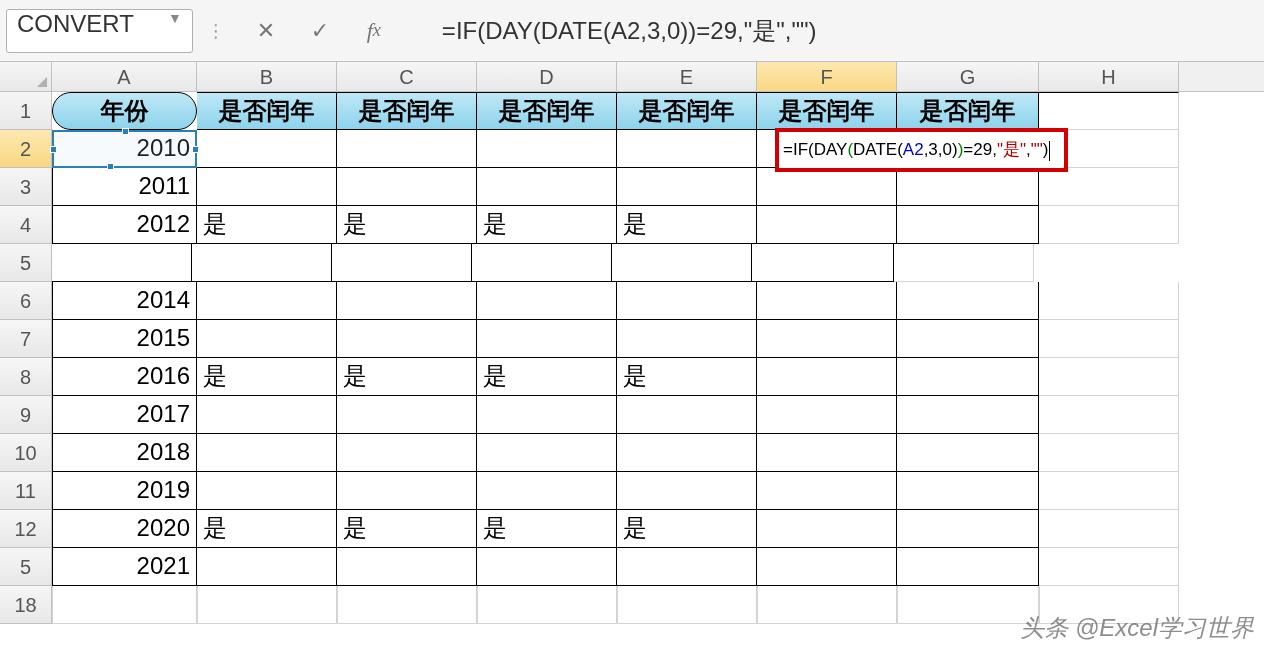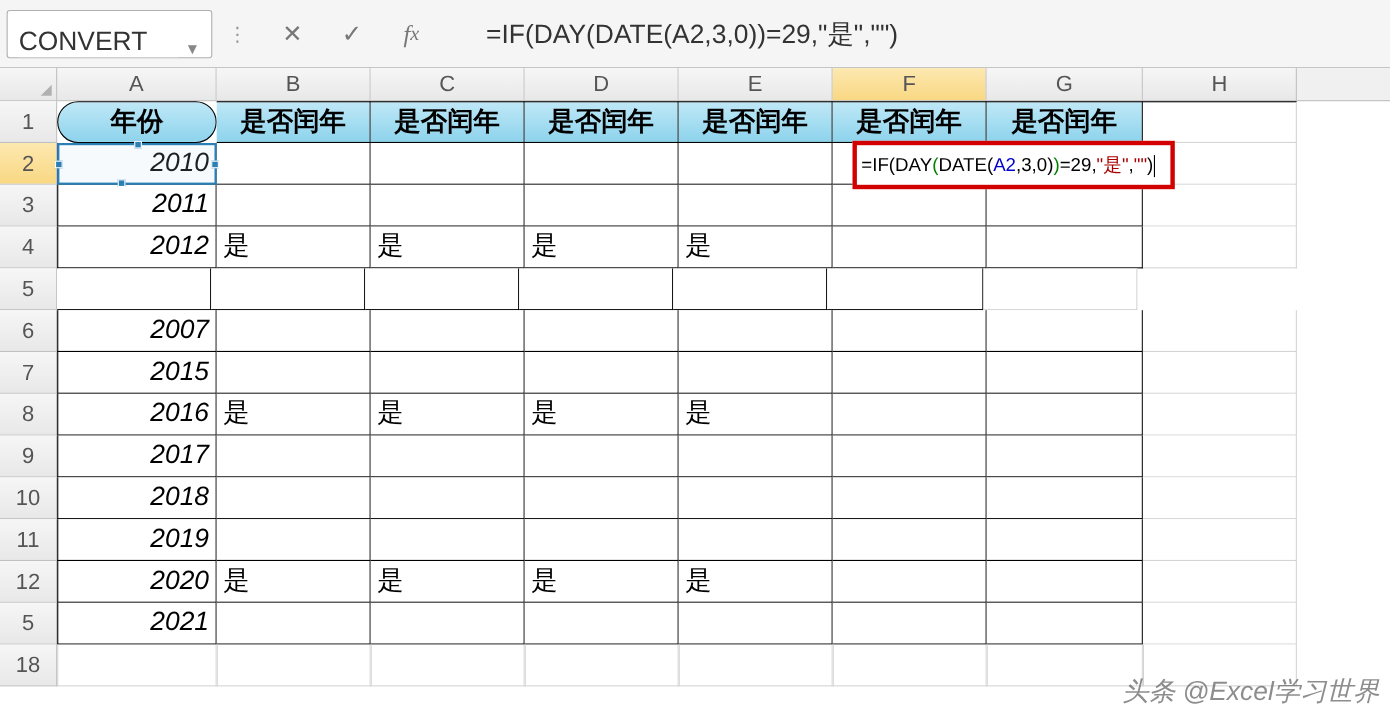--- a/index.html
+++ b/index.html
@@ -15,21 +15,21 @@
     .formula-bar {
       display: flex;
       align-items: center;
       height: 62px;
       border-bottom: 1px solid #c0c0c0;
       background: #f5f5f5;
       padding: 8px 6px;
     }
     .namebox-wrap {
       display: flex;
-      align-items: flex-end;
+      align-items: flex-start;
       background: #fff;
       border: 1px solid #b0b0b0;
       border-radius: 3px;
       height: 44px;
       padding: 0 10px;
     }
     .namebox {
       font-size: 24px;
       color: #333;
       border: none;
@@ -146,21 +146,21 @@
       border-bottom: 1px solid #d4d4d4;
     }
     .hdr {
       background: linear-gradient(#bfe8f7,#8dd3ec);
       font-weight: bold;
       text-align: center;
       color: #000;
       border-right: 1px solid #000;
       border-bottom: 1px solid #000;
     }
-    .right { text-align: right; font-style: italic; }
+    .right { text-align: right; }
     .left { text-align: left; }
     
     .cA { width: 145px; }
     .cB { width: 140px; }
     .cC { width: 140px; }
     .cD { width: 140px; }
     .cE { width: 140px; }
     .cF { width: 140px; }
     .cG { width: 142px; }
     .cH { width: 140px; }
@@ -312,21 +312,21 @@
         <div class="cell cB left"></div>
         <div class="cell cC left"></div>
         <div class="cell cD left"></div>
         <div class="cell cE left"></div>
         <div class="cell cF left"></div>
         <div class="cell cG left"></div>
         <div class="cell cH noborder left"></div>
       </div>
       <div class="row">
         <div class="row-h">6</div>
-        <div class="cell cA right">2007</div>
+        <div class="cell cA right">2014</div>
         <div class="cell cB left"></div>
         <div class="cell cC left"></div>
         <div class="cell cD left"></div>
         <div class="cell cE left"></div>
         <div class="cell cF left"></div>
         <div class="cell cG left"></div>
         <div class="cell cH noborder left"></div>
       </div>
       <div class="row">
         <div class="row-h">7</div>

